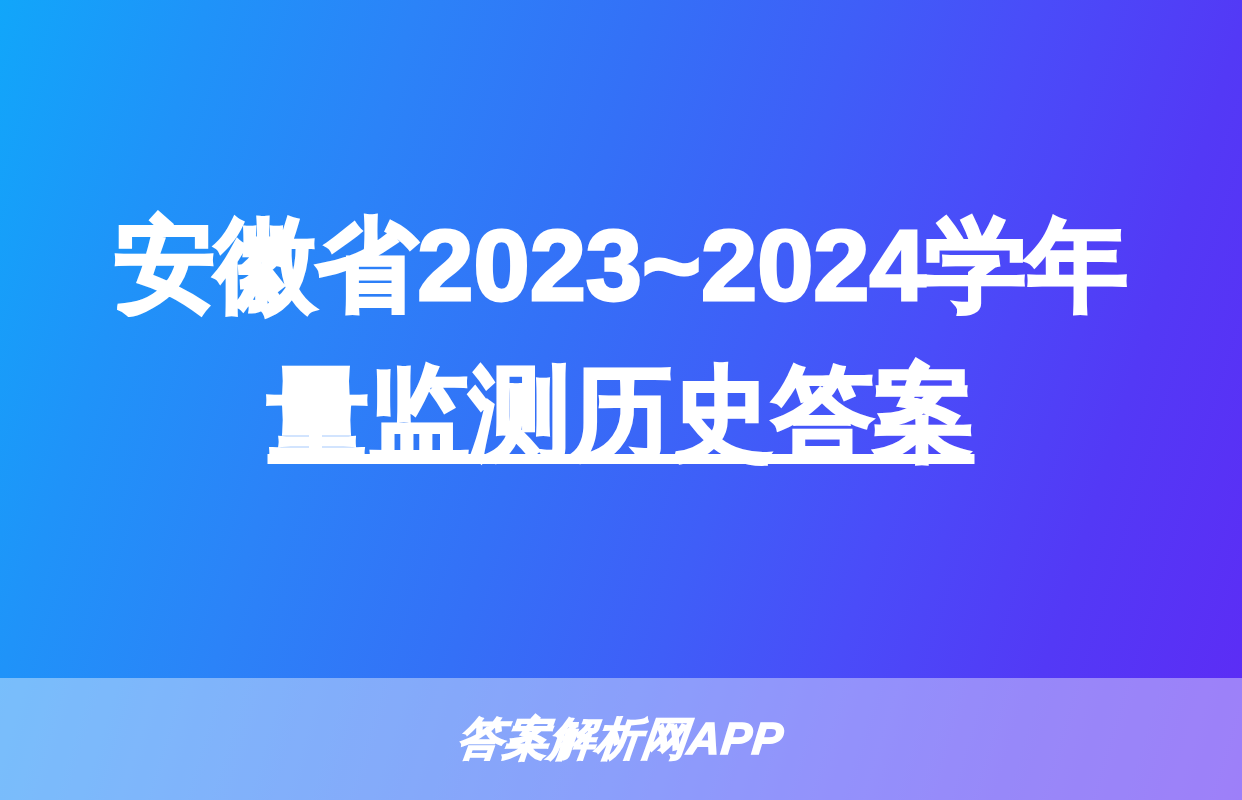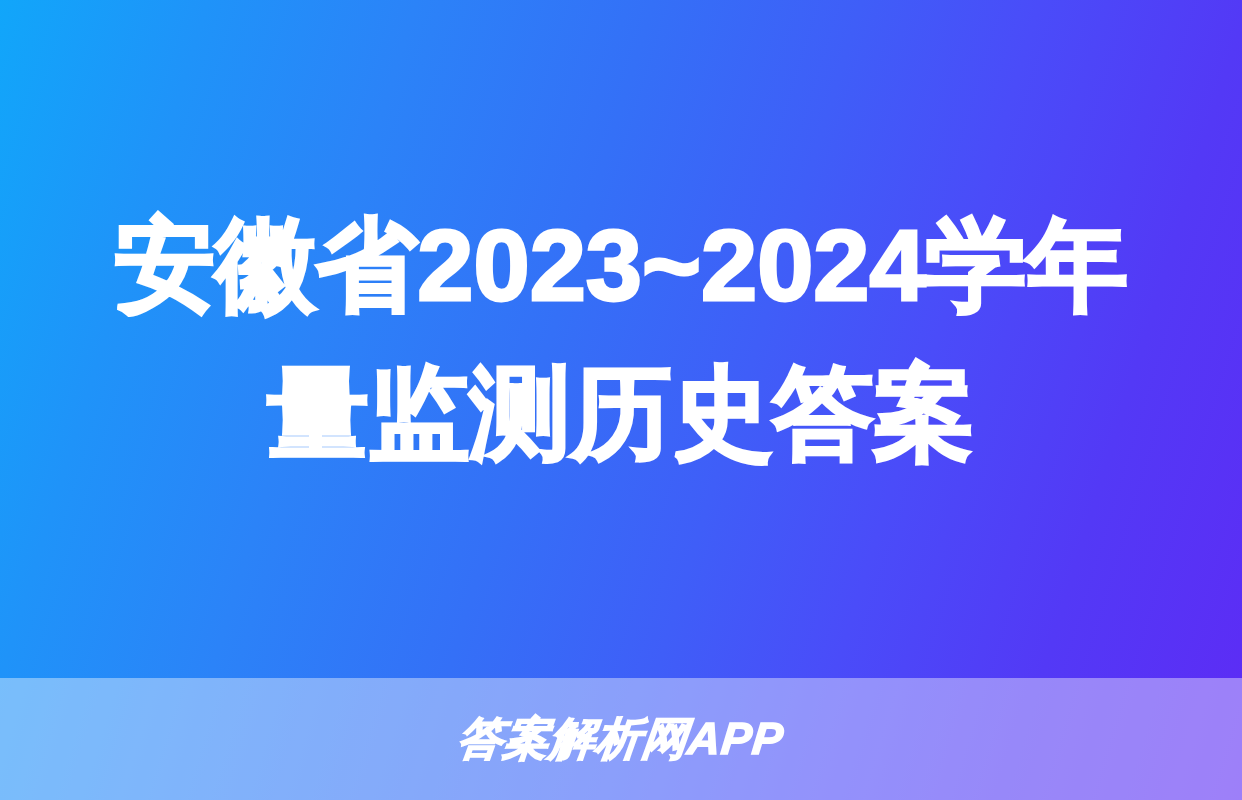--- a/index.html
+++ b/index.html
@@ -51,21 +51,21 @@
     letter-spacing: 0px;
     white-space: nowrap;
     text-align: center;
     
     -webkit-text-stroke: 3px #ffffff;
     paint-order: stroke fill;
     transform: scaleX(1.0);
   }
   .title-line.l1 { font-size: 101px; }
   .title-line.l2 { font-size: 101px; }
-  .title-line.l3 { font-size: 101px; }
+  .title-line.l3 { font-size: 101px; text-decoration: underline; }
 
   
   #band {
     position: absolute;
     left: 0;
     top: 678px;
     width: 1242px;
     height: 122px;
     background: rgba(255, 255, 255, 0.40);
     display: flex;

